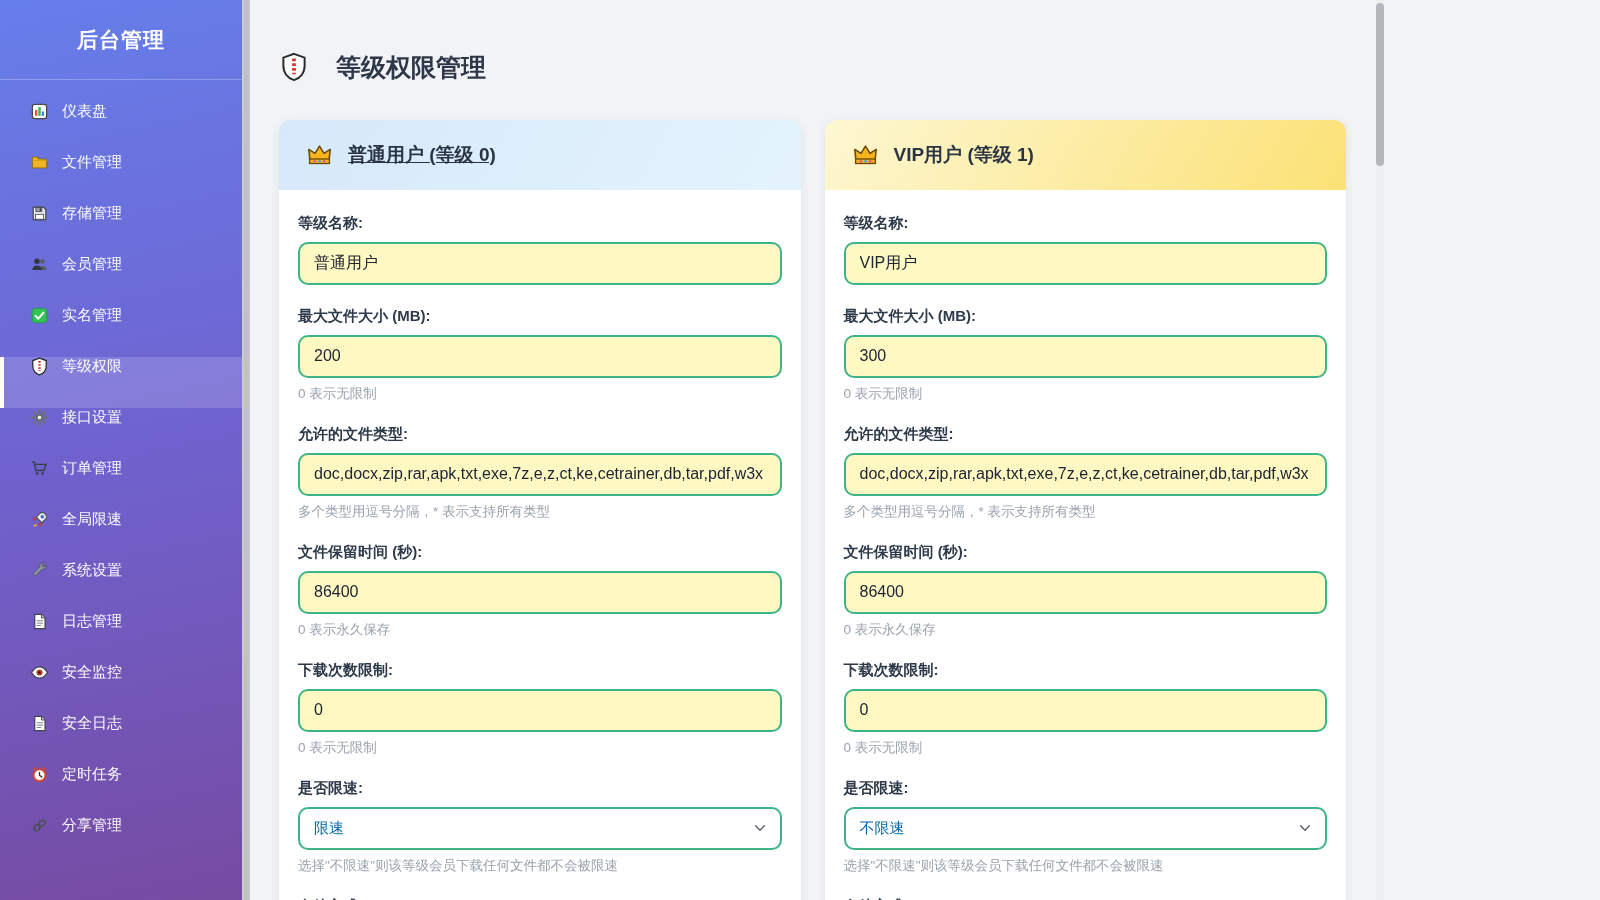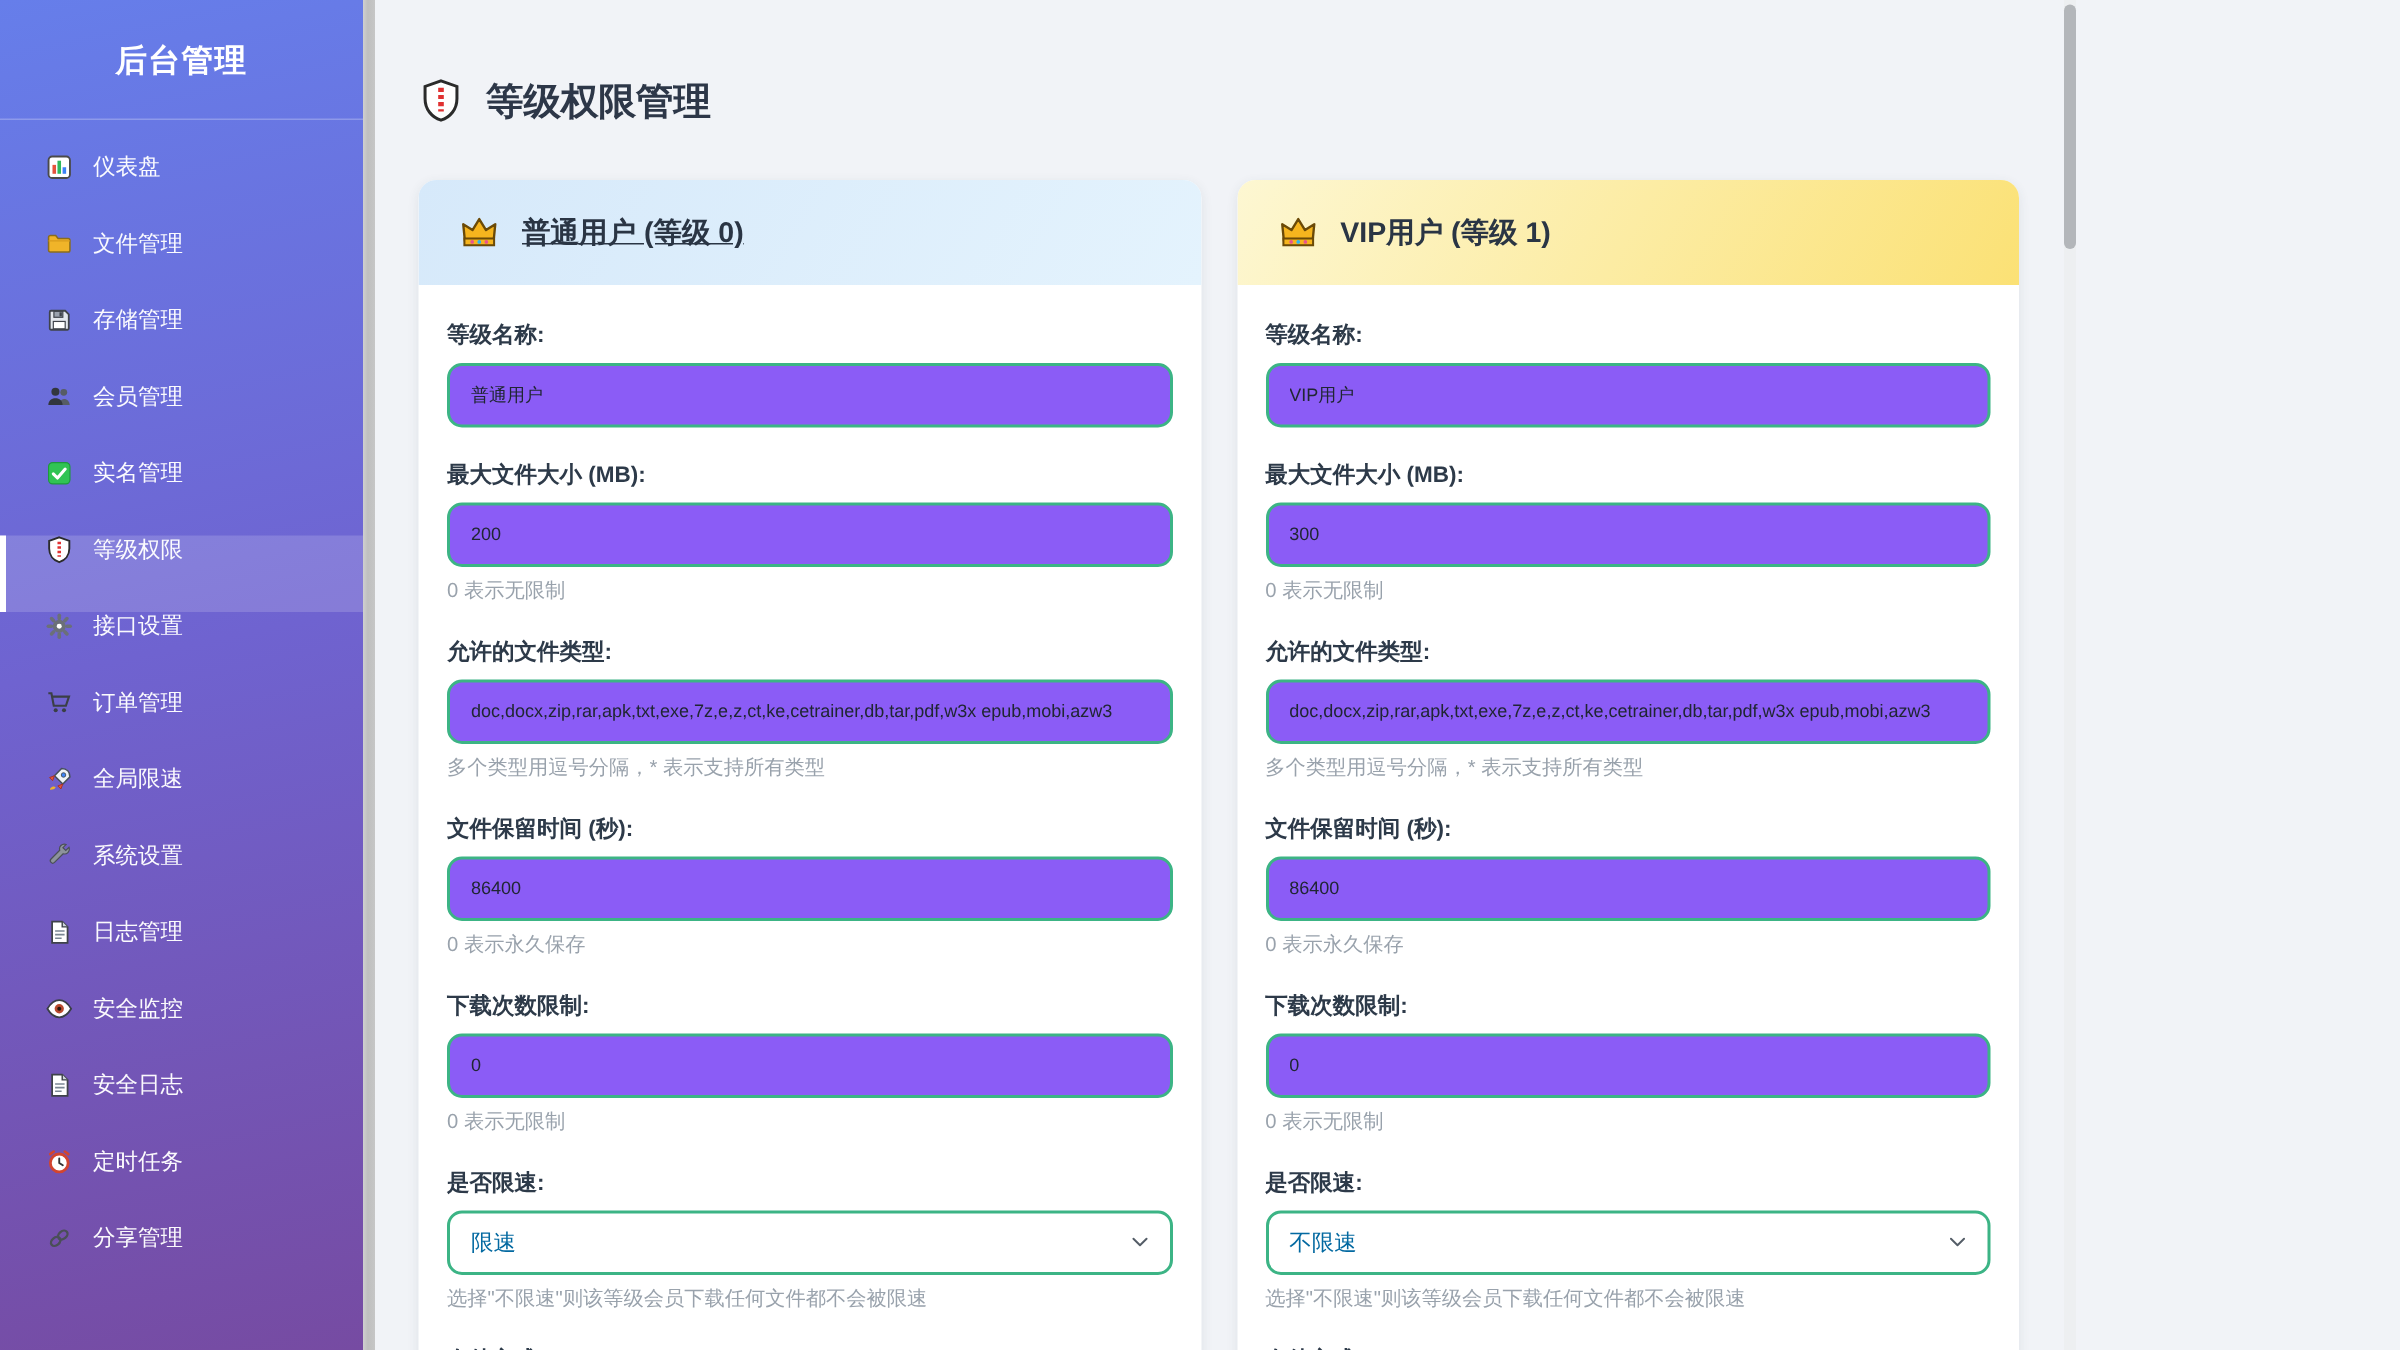--- a/index.html
+++ b/index.html
@@ -41,21 +41,21 @@
 
   
   .side-scrollbar{
     width:8px;min-width:8px;height:900px;
     background:linear-gradient(90deg,#cfcfcf,#bfbfbf 40%,#c6c6c6);
   }
 
   
   .main{flex:1;box-sizing:border-box;padding:28px 38px 0 29px;min-width:0;}
   .page-title{
-    display:flex;align-items:center;gap:15px;
+    display:flex;align-items:center;gap:27px;
     font-size:25px;font-weight:bold;color:#2d3748;
     padding-top:6px;
   }
   .title-icon svg{width:30px;height:30px;display:block;}
 
   .cards{display:flex;gap:24px;margin-top:36px;align-items:flex-start;}
   .card{
     flex:1;min-width:0;background:#ffffff;border-radius:12px;
     box-shadow:0 2px 8px rgba(44,62,80,0.09);
     overflow:hidden;
@@ -70,21 +70,21 @@
 
   .card-body{padding:24px 19px 40px;}
   .field{margin-bottom:22px;}
   .field:last-child{margin-bottom:0;}
   .field-label{
     display:block;font-size:15px;font-weight:bold;color:#2d3a49;margin-bottom:9px;
   }
   .text-input{
     display:block;width:100%;box-sizing:border-box;height:43px;
     border:2px solid var(--accent,#3cb485);border-radius:10px;
-    padding:0 14px;font-size:12px;color:#202633;background:#8b5cf6;outline:none;
+    padding:0 14px;font-size:16px;color:#202633;background:#fef9c3;outline:none;
     font-family:inherit;
   }
   .select-wrap{position:relative;}
   .select-box{
     display:flex;align-items:center;width:100%;box-sizing:border-box;height:43px;
     border:2px solid var(--accent,#3cb485);border-radius:10px;
     padding:0 36px 0 14px;font-size:15px;color:#0369a1;background:#fff;cursor:pointer;
     white-space:nowrap;overflow:hidden;
   }
   .chevron{position:absolute;right:15px;top:50%;transform:translateY(-50%);display:flex;}

